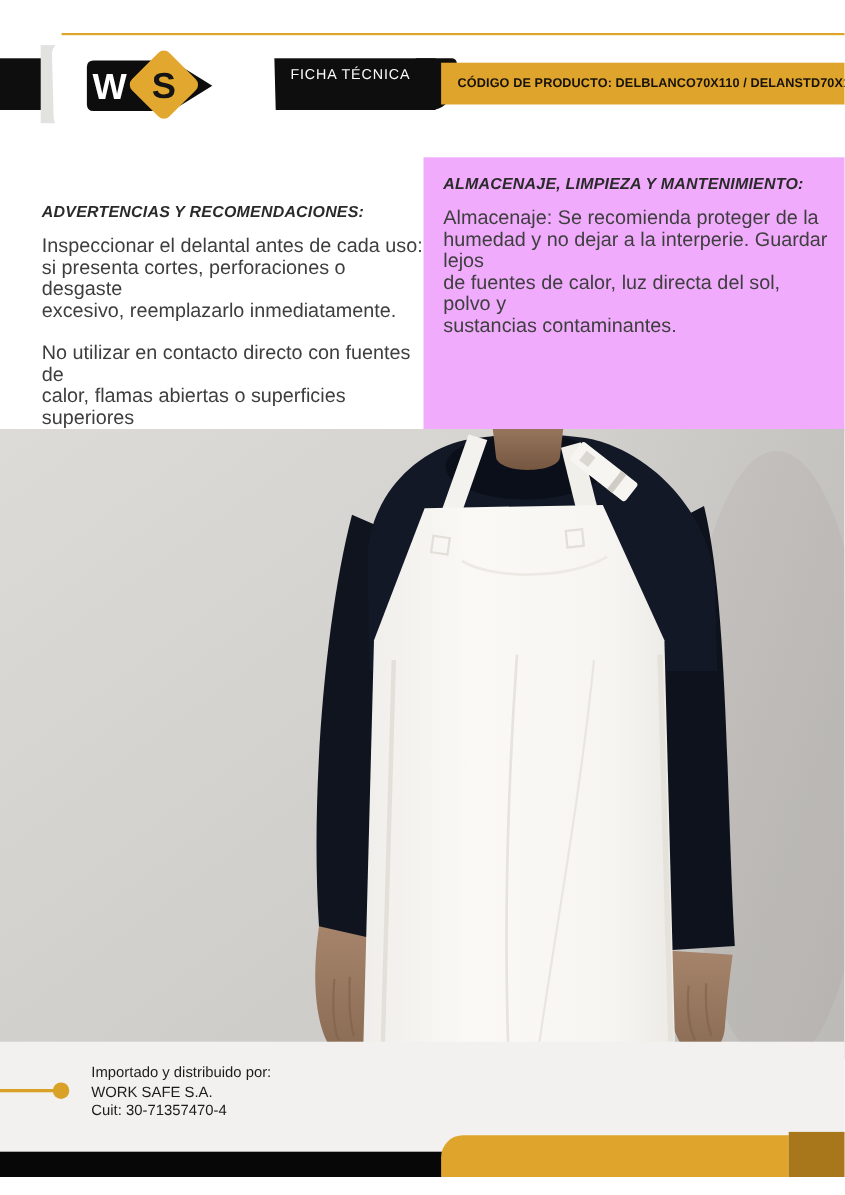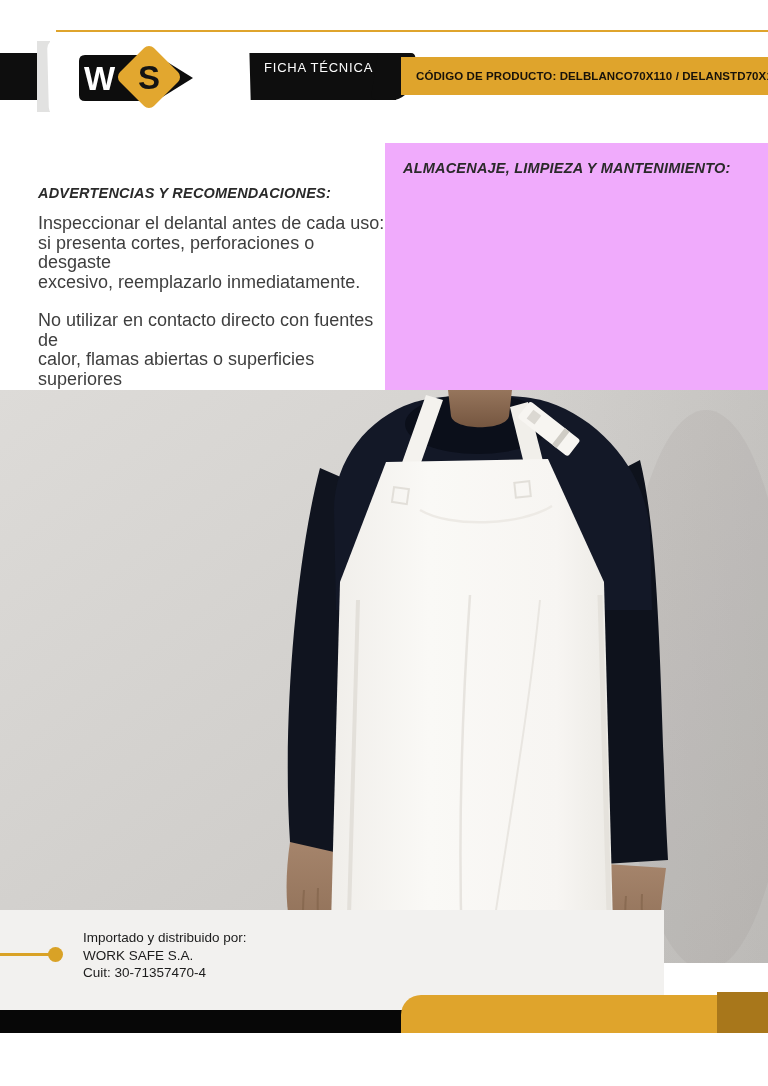--- a/index.html
+++ b/index.html
@@ -21,21 +21,21 @@
   
   .col-title{font-size:14.5px;font-weight:700;font-style:italic;color:#2a2a2a;letter-spacing:0.2px;
     margin:0 0 13px 0;white-space:nowrap;}
   .para{font-size:18px;line-height:19.5px;color:#3e3e3e;white-space:pre-line;margin:0 0 19px 0;}
   .col-left{position:absolute;top:158px;left:38px;width:350px;margin-top:27px;}
   .col-right-panel{position:absolute;top:143px;left:385px;width:383px;height:248px;background:#f0abfc;
     box-sizing:border-box;padding:17px 14px 0 18px;}
   
   .photo{position:absolute;top:390px;left:0;width:768px;height:573px;display:block;}
   
-  .footer{position:absolute;top:910px;left:0;width:664px;height:123px;background:#F2F1EF;}
+  .footer{position:absolute;top:947px;left:0;width:768px;height:123px;background:#F2F1EF;}
   .f-line{position:absolute;top:43px;left:0;width:50px;height:3px;background:#D9A226;}
   .f-dot{position:absolute;top:37px;left:48px;width:15px;height:15px;border-radius:50%;background:#D9A226;}
   .f-text{position:absolute;font-size:13.5px;line-height:17.5px;color:#1c1c1c;white-space:pre-line;}
   .f-dist{top:19px;left:83px;}
   .f-info{top:27px;left:570px;}
   .f-black{position:absolute;bottom:0;left:0;width:402px;height:23px;background:#070707;}
   .f-yellow{position:absolute;bottom:0;left:401px;width:316px;height:38px;background:#DFA42C;
     border-top-left-radius:20px;}
   .f-gold{position:absolute;bottom:0;left:717px;width:51px;height:41px;background:#A8771B;}
 </style>
@@ -68,20 +68,24 @@
     <p class="para">Inspeccionar el delantal antes de cada uso:
 si presenta cortes, perforaciones o desgaste
 excesivo, reemplazarlo inmediatamente.</p>
     <p class="para">No utilizar en contacto directo con fuentes de
 calor, flamas abiertas o superficies superiores
 a 50 °C.</p>
   </div>
 
   <div class="col-right-panel">
     <h2 class="col-title">ALMACENAJE, LIMPIEZA Y MANTENIMIENTO:</h2>
+    <p class="para">Almacenaje: Se recomienda proteger de la
+humedad y no dejar a la interperie. Guardar lejos
+de fuentes de calor, luz directa del sol, polvo y
+sustancias contaminantes.</p>
   </div>
 
   <svg class="photo" viewBox="0 0 768 573">
     <defs>
       <linearGradient id="wall" x1="0" y1="0" x2="1" y2="1">
         <stop offset="0" stop-color="#DDDBD8"></stop>
           <stop offset="1" stop-color="#C7C5C2"></stop>
       </linearGradient>
       <linearGradient id="wallR" x1="0" y1="0" x2="1" y2="0">
         <stop offset="0.6" stop-color="#8a8885" stop-opacity="0"></stop>

